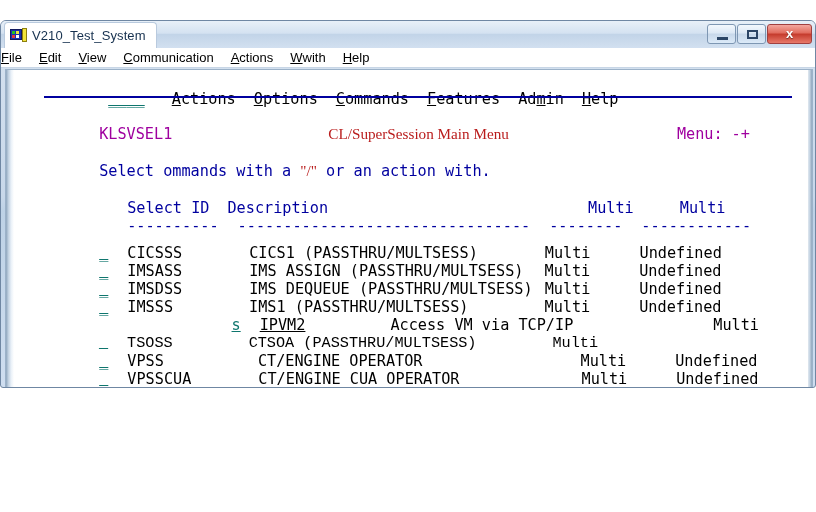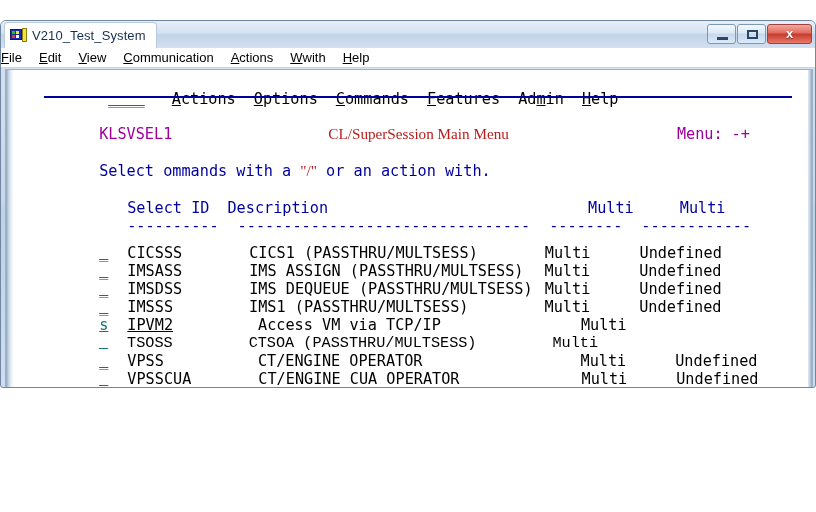--- a/index.html
+++ b/index.html
@@ -329,21 +329,21 @@
 
       <div class="row" style="top:192px;">
         <span class="c-green ul" style="margin-left:12px;">_</span><span style="display:inline-block;width:19px;"></span><span class="c-black">IMSDSS</span><span style="display:inline-block;width:67px;"></span><span class="c-black">IMS DEQUEUE (PASSTHRU/MULTSESS)</span><span style="display:inline-block;width:12px;"></span><span class="c-black">Multi</span><span style="display:inline-block;width:49px;"></span><span class="c-black">Undefined</span>
       </div>
 
       <div class="row" style="top:210px;">
         <span class="c-green ul" style="margin-left:12px;">_</span><span style="display:inline-block;width:19px;"></span><span class="c-black">IMSSS</span><span style="display:inline-block;width:76px;"></span><span class="c-black">IMS1 (PASSTHRU/MULTSESS)</span><span style="display:inline-block;width:76px;"></span><span class="c-black">Multi</span><span style="display:inline-block;width:49px;"></span><span class="c-black">Undefined</span>
       </div>
 
       
-      <div class="row" style="top:228px;">
+      <div class="row" style="top:228px;text-align:right;">
         <span class="c-green ul" style="margin-left:12px;">s</span><span style="display:inline-block;width:19px;"></span><span class="c-black ul">IPVM2</span><span style="display:inline-block;width:85px;"></span><span class="c-black">Access VM via TCP/IP</span><span style="display:inline-block;width:140px;"></span><span class="c-black">Multi</span><span style="display:inline-block;width:49px;"></span><span class="c-black"></span>
       </div>
 
       <div class="row" style="top:246px;font-family:Liberation Mono, monospace;">
         <span class="c-green ul" style="margin-left:12px;">_</span><span style="display:inline-block;width:19px;"></span><span class="c-black">TSOSS</span><span style="display:inline-block;width:76px;"></span><span class="c-black">CTSOA (PASSTHRU/MULTSESS)</span><span style="display:inline-block;width:76px;"></span><span class="c-black">Multi</span><span style="display:inline-block;width:49px;"></span><span class="c-black"></span>
       </div>
 
       <div class="row" style="top:264px;">
         <span class="c-green ul" style="margin-left:12px;">_</span><span style="display:inline-block;width:19px;"></span><span class="c-black">VPSS</span><span style="display:inline-block;width:94px;"></span><span class="c-black">CT/ENGINE OPERATOR</span><span style="display:inline-block;width:158px;"></span><span class="c-black">Multi</span><span style="display:inline-block;width:49px;"></span><span class="c-black">Undefined</span>
       </div>

